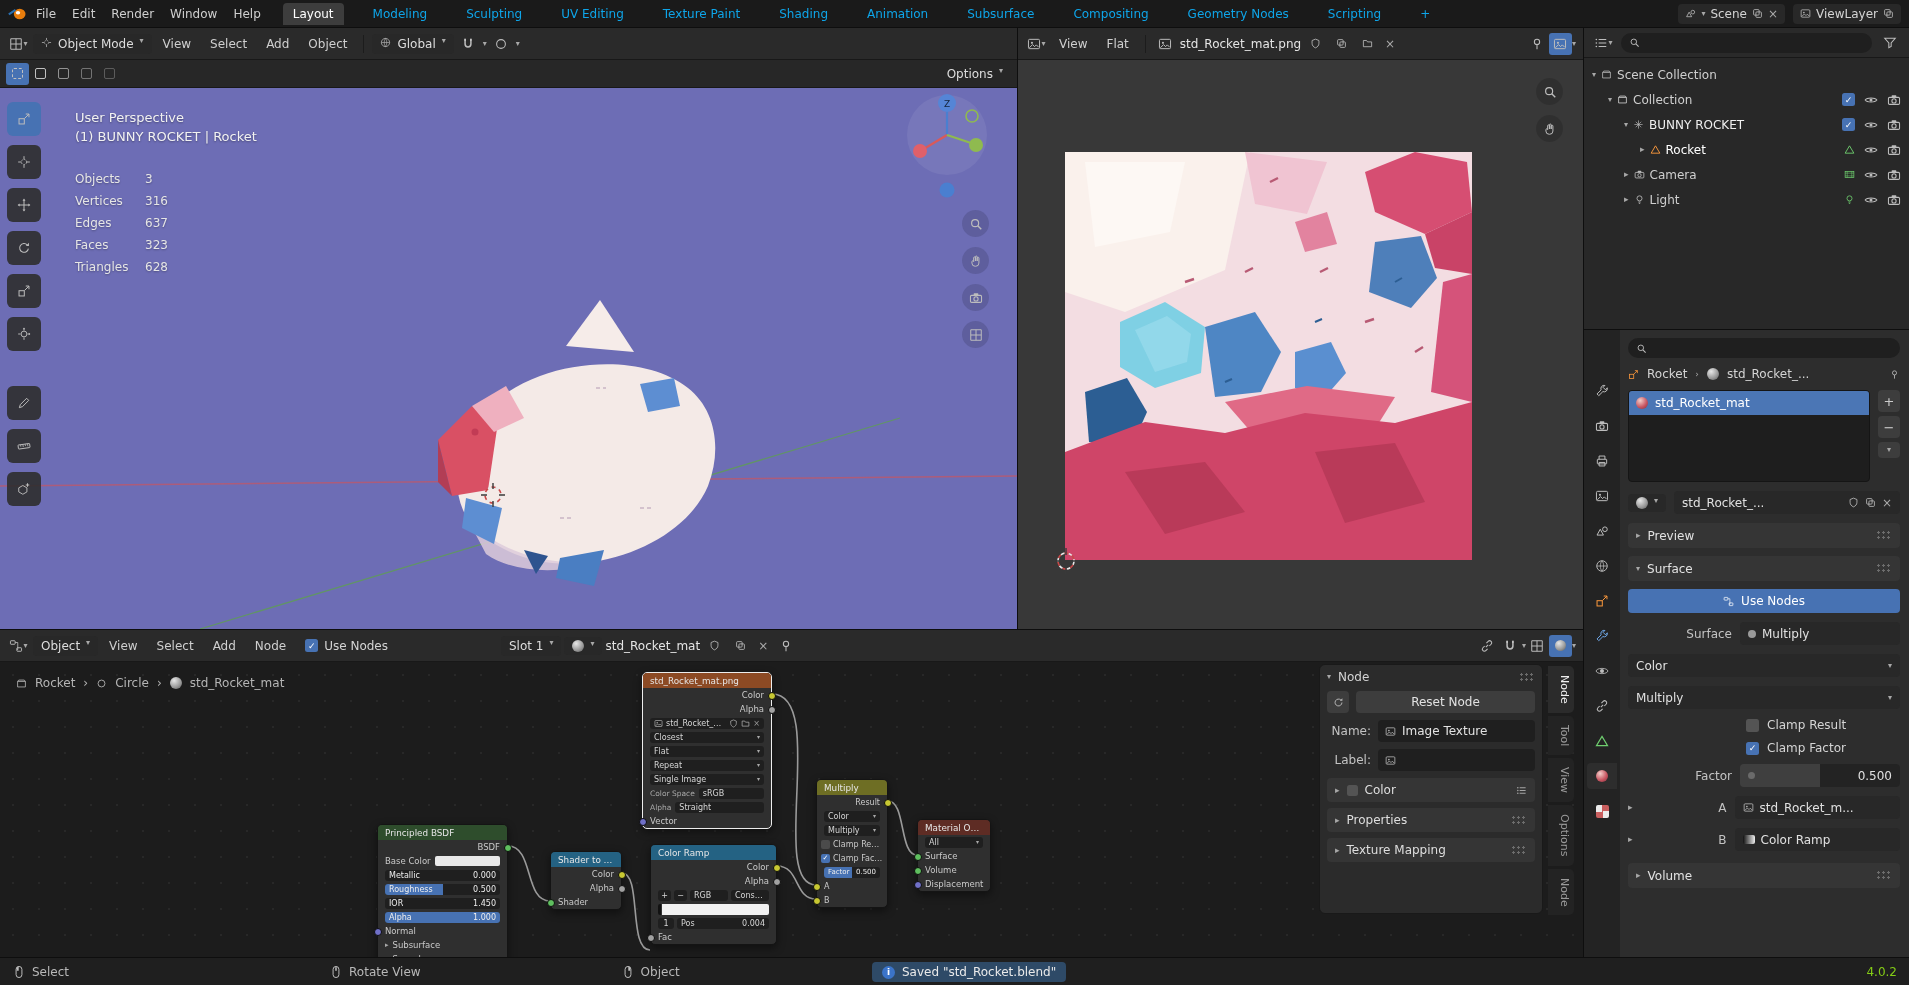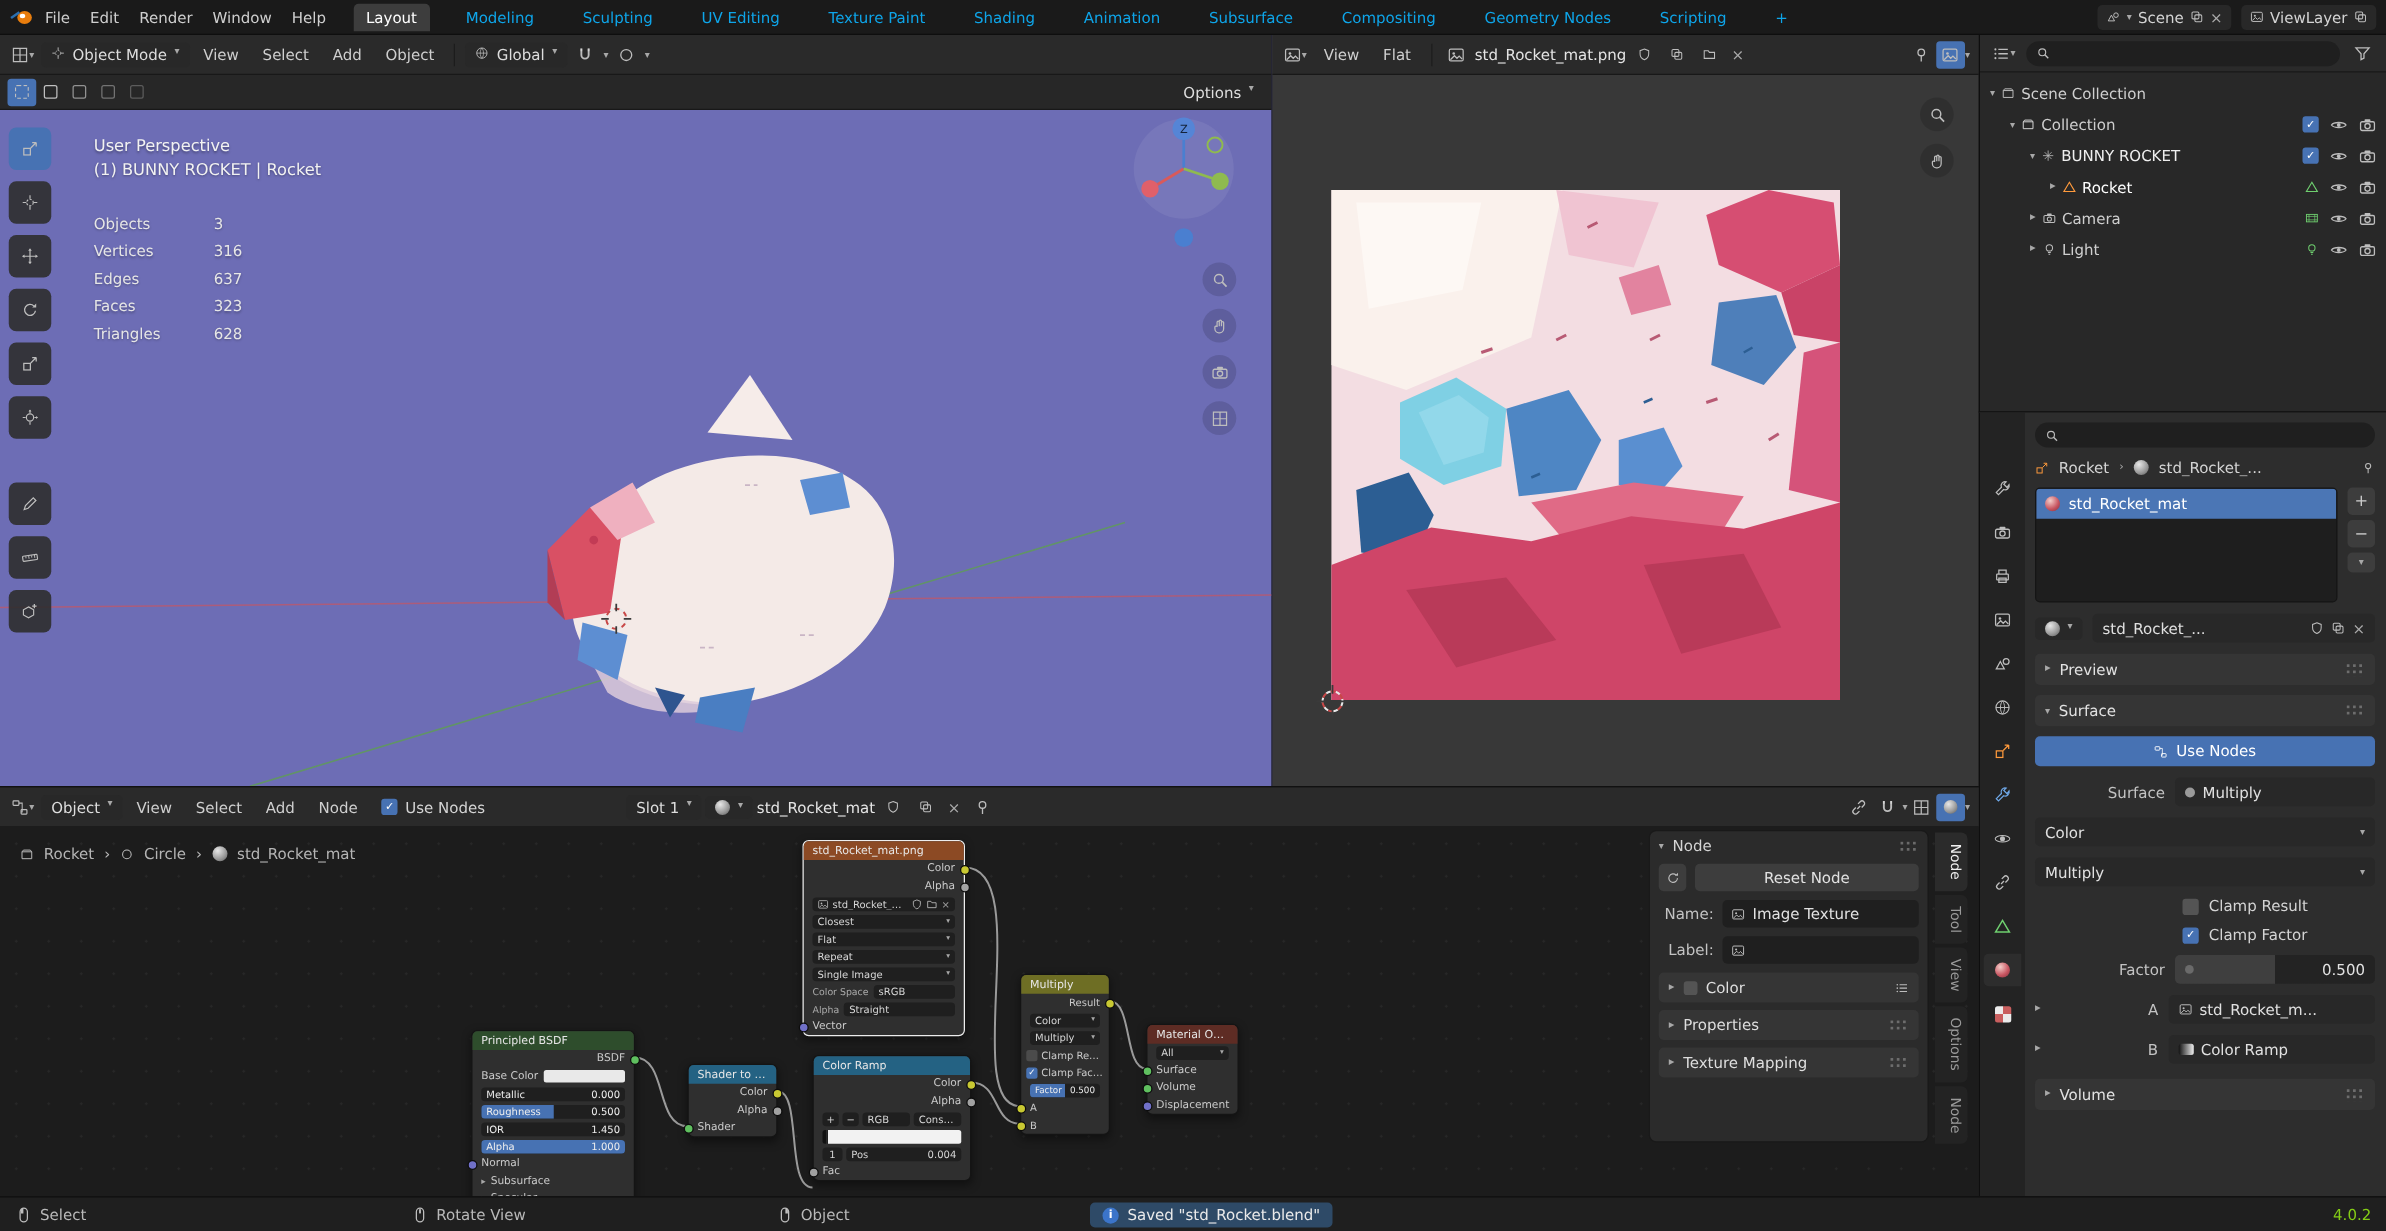--- a/index.html
+++ b/index.html
@@ -30,21 +30,21 @@
   .sep{width:1px;height:18px;background:#1c1c1c;margin:0 5px}
   .cb{width:13px;height:13px;border-radius:2.5px;background:#545454;display:inline-flex;align-items:center;justify-content:center;font-size:9px;color:#fff;flex-shrink:0}
   .cb.on{background:#4772b3}
   
   .vp3d{position:absolute;left:0;top:28px;width:1018px;height:601px;background:#6d6db5;border-right:1px solid #0e0e0e}
   .vp-tools{height:28px;background:#272727;display:flex;align-items:center;padding:0 6px;border-bottom:1px solid #181818}
   .msq{width:11px;height:11px;border:1.4px solid #c0c0c0;border-radius:2px}
   .vp-canvas{position:relative;width:100%;height:541px;overflow:hidden}
   .ovl{position:absolute;left:75px;top:22px;color:#f2f2f2;text-shadow:0 1px 2px rgba(0,0,0,.35);font-size:13px}
   .stats{position:absolute;left:75px;top:80px;font-size:12px;color:#e6e6e6;text-shadow:0 1px 2px rgba(0,0,0,.3)}
-  .stats .srow{display:flex;gap:28px;height:22px;align-items:center}
+  .stats .srow{display:flex;gap:2px;height:22px;align-items:center}
   .stats .sl{width:68px}
   .toolcol{position:absolute;left:7px;top:14px;display:flex;flex-direction:column;gap:9px}
   .tool{width:34px;height:34px;background:#2e2e2eE6;border-radius:6px;display:flex;align-items:center;justify-content:center;color:#d0d0d0}
   .tool.active{background:#4772b3;color:#fff}
   .tool.gap{margin-top:26px}
   .vbtn{width:27px;height:27px;border-radius:50%;display:flex;align-items:center;justify-content:center;color:#ececec;background:rgba(30,30,50,.18)}
   .navcol{position:absolute;left:962px;top:122px;display:flex;flex-direction:column;gap:10px}
   
   .tooltip{position:absolute;left:653px;top:44px;background:#3c3c3c;border:1px solid #565656;border-radius:5px;padding:6px 12px;color:#e9e9e9;font-size:12.5px;box-shadow:0 4px 10px rgba(0,0,0,.5);z-index:60;white-space:nowrap}
   

